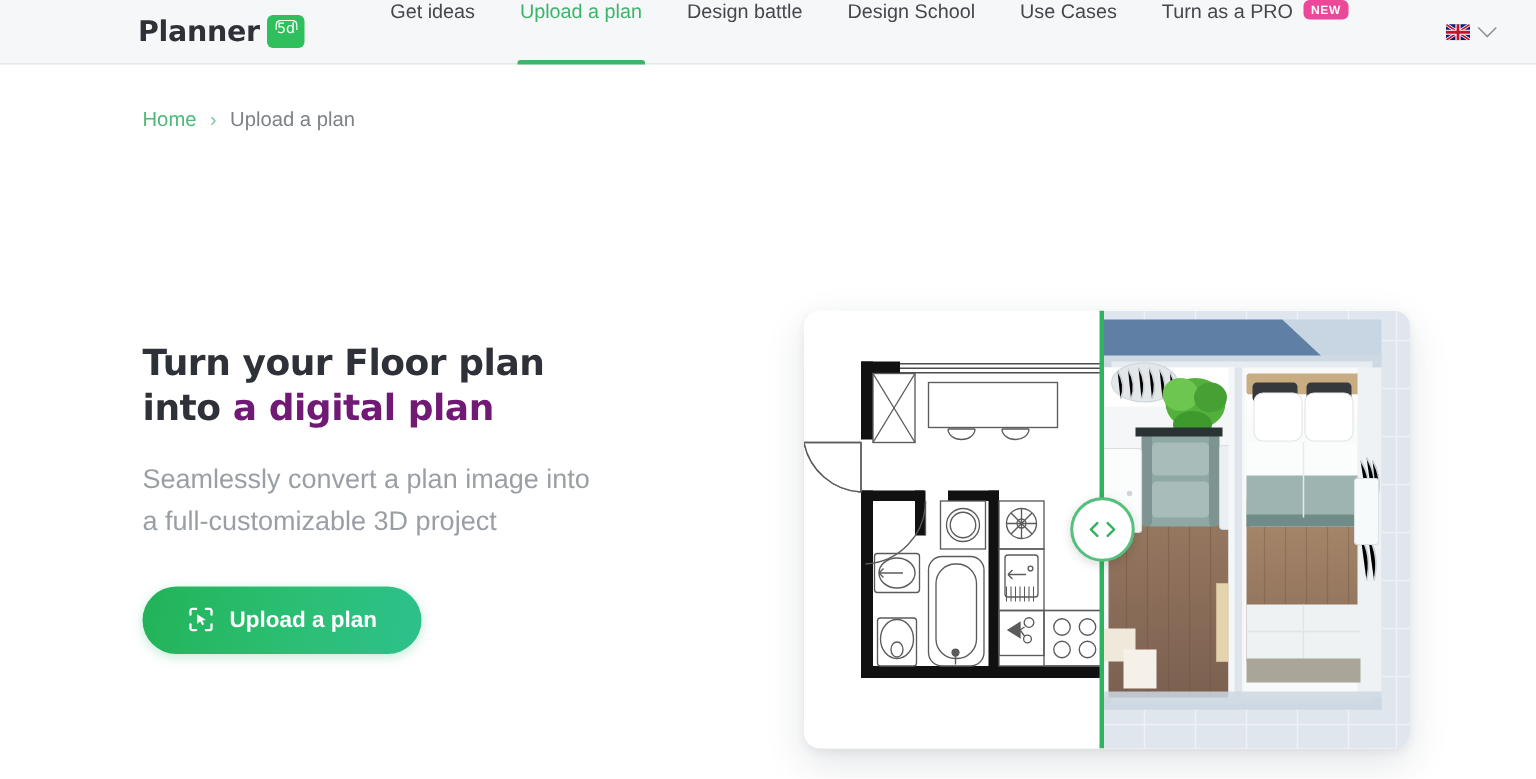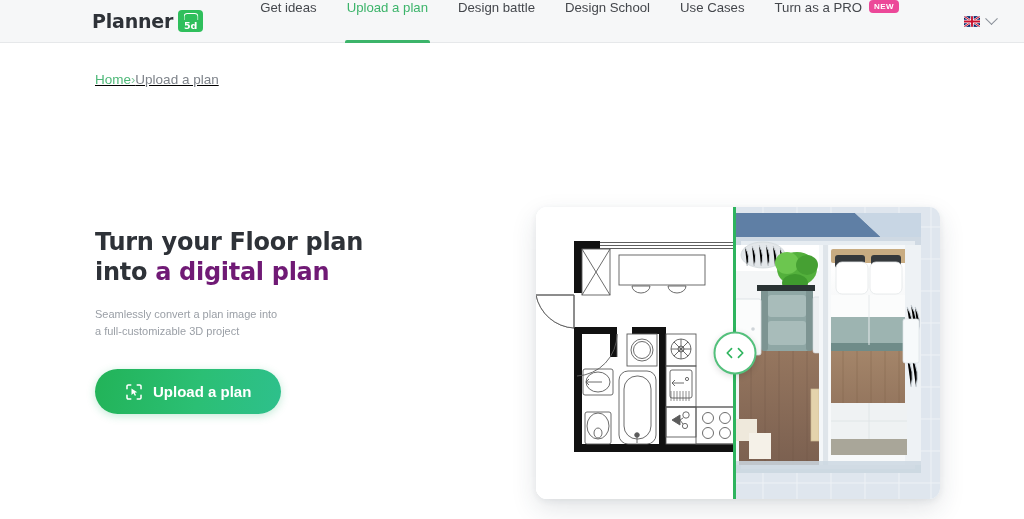--- a/index.html
+++ b/index.html
@@ -28,22 +28,22 @@
     width:25px;height:22px;background:#2fbf5c;border-radius:4px;
     position:relative;display:flex;align-items:flex-end;justify-content:center;
   }
   .logo-badge .roof{
     position:absolute;top:2.5px;left:50%;transform:translateX(-50%);
     width:15px;height:7px;
     border:1.6px solid #ffffff;border-bottom:none;
     border-radius:4px 4px 0 0;
   }
   .logo-badge .fivedee{
-    font-size:9.5px;font-weight:700;color:#fff;line-height:1;
-    padding-bottom:2px;font-family:"DejaVu Sans", sans-serif;
+    font-size:9.5px;font-weight:400;color:#fff;line-height:1;
+    padding-bottom:8px;font-family:"DejaVu Sans", sans-serif;
   }
 
   .nav-links{ display:flex; align-items:center; height:43px; gap:0; }
   .nav-item{
     font-size:13.2px; color:#44474c; padding:0 15px;
     height:43px; display:flex; align-items:flex-start; cursor:pointer;
     position:relative; white-space:nowrap;
   }
   .nav-item.active{ color:#3cb46a; }
   .nav-item.active::after{
@@ -63,38 +63,37 @@
     font-family:"Liberation Sans", sans-serif; line-height:1;
   }
   .lang{ display:flex; align-items:center; gap:7px; cursor:pointer; }
   .flag{ width:16px; height:11px; border-radius:1.5px; overflow:hidden; display:block; }
   .chev{ width:9px;height:9px; border-right:1.6px solid #8a9099; border-bottom:1.6px solid #8a9099;
          transform:rotate(45deg) translate(-2px,-2px); }
 
   
   .breadcrumb{
     position:absolute; left:95px; top:72px;
-    display:flex; align-items:center; 
+    display:flex; align-items:center; gap:9px;
     font-size:13.5px;
-    text-decoration:underline;
   }
   .crumb-home{ color:#4eb878; cursor:pointer; }
   .crumb-sep{ color:#7fc79b; font-size:13px; }
   .crumb-current{ color:#7d8289; }
 
   
   .hero-text{ position:absolute; left:95px; top:228px; width:430px; }
   .hero-title{
     font-size:24px; line-height:1.23; font-weight:700; color:#2e3238;
     letter-spacing:-0.3px; margin:0;
     font-family:"DejaVu Sans", sans-serif;
   }
   .hero-title .accent{ color:#701a75;text-align:center; }
   .hero-sub{
-    margin:19px 0 0; font-size:11px; line-height:1.55; color:#9a9fa6;
+    margin:19px 0 0; font-size:18px; line-height:1.55; color:#9a9fa6;
   }
   .upload-btn{
     margin-top:29px;
     display:inline-flex; align-items:center; gap:10px;
     background:linear-gradient(100deg,#22b358 0%,#2bbf74 55%,#2ec08c 100%);
     color:#fff; border:none; cursor:pointer;
     padding:0 30px; height:45px; border-radius:24px;
     font-size:15px; font-weight:600;
     font-family:"Liberation Sans", sans-serif;
     box-shadow:0 2px 8px rgba(40,180,110,0.28);

